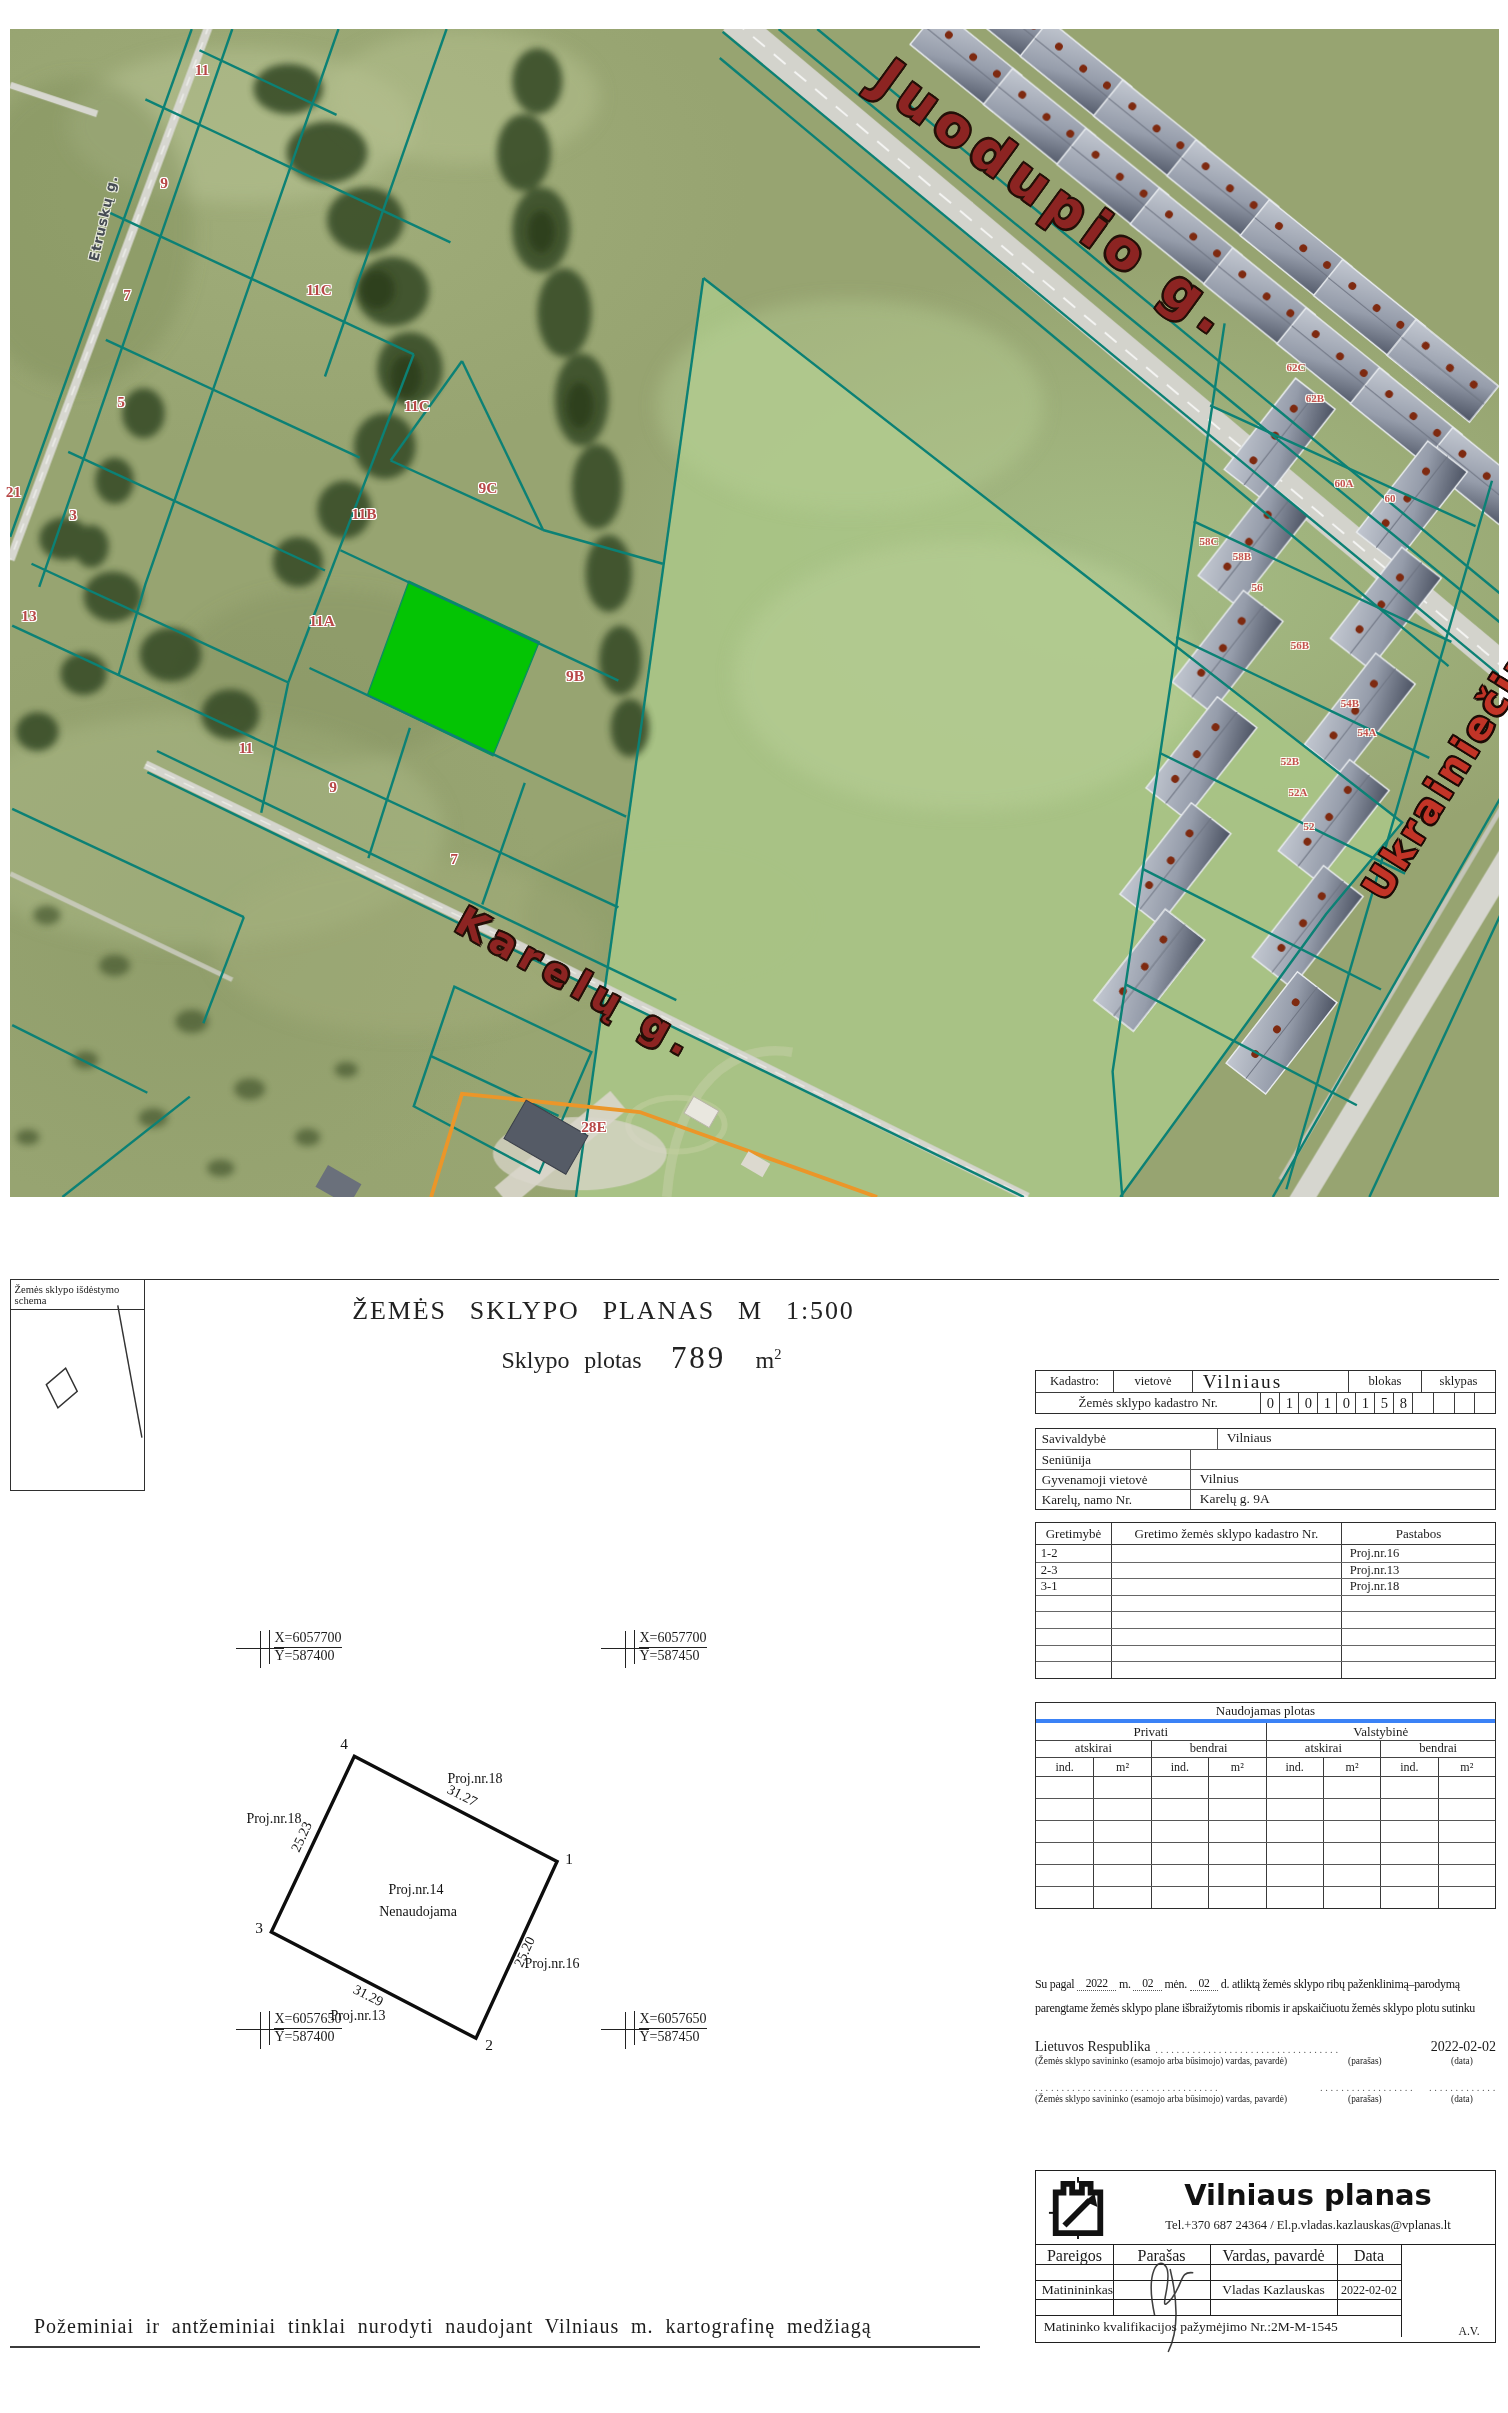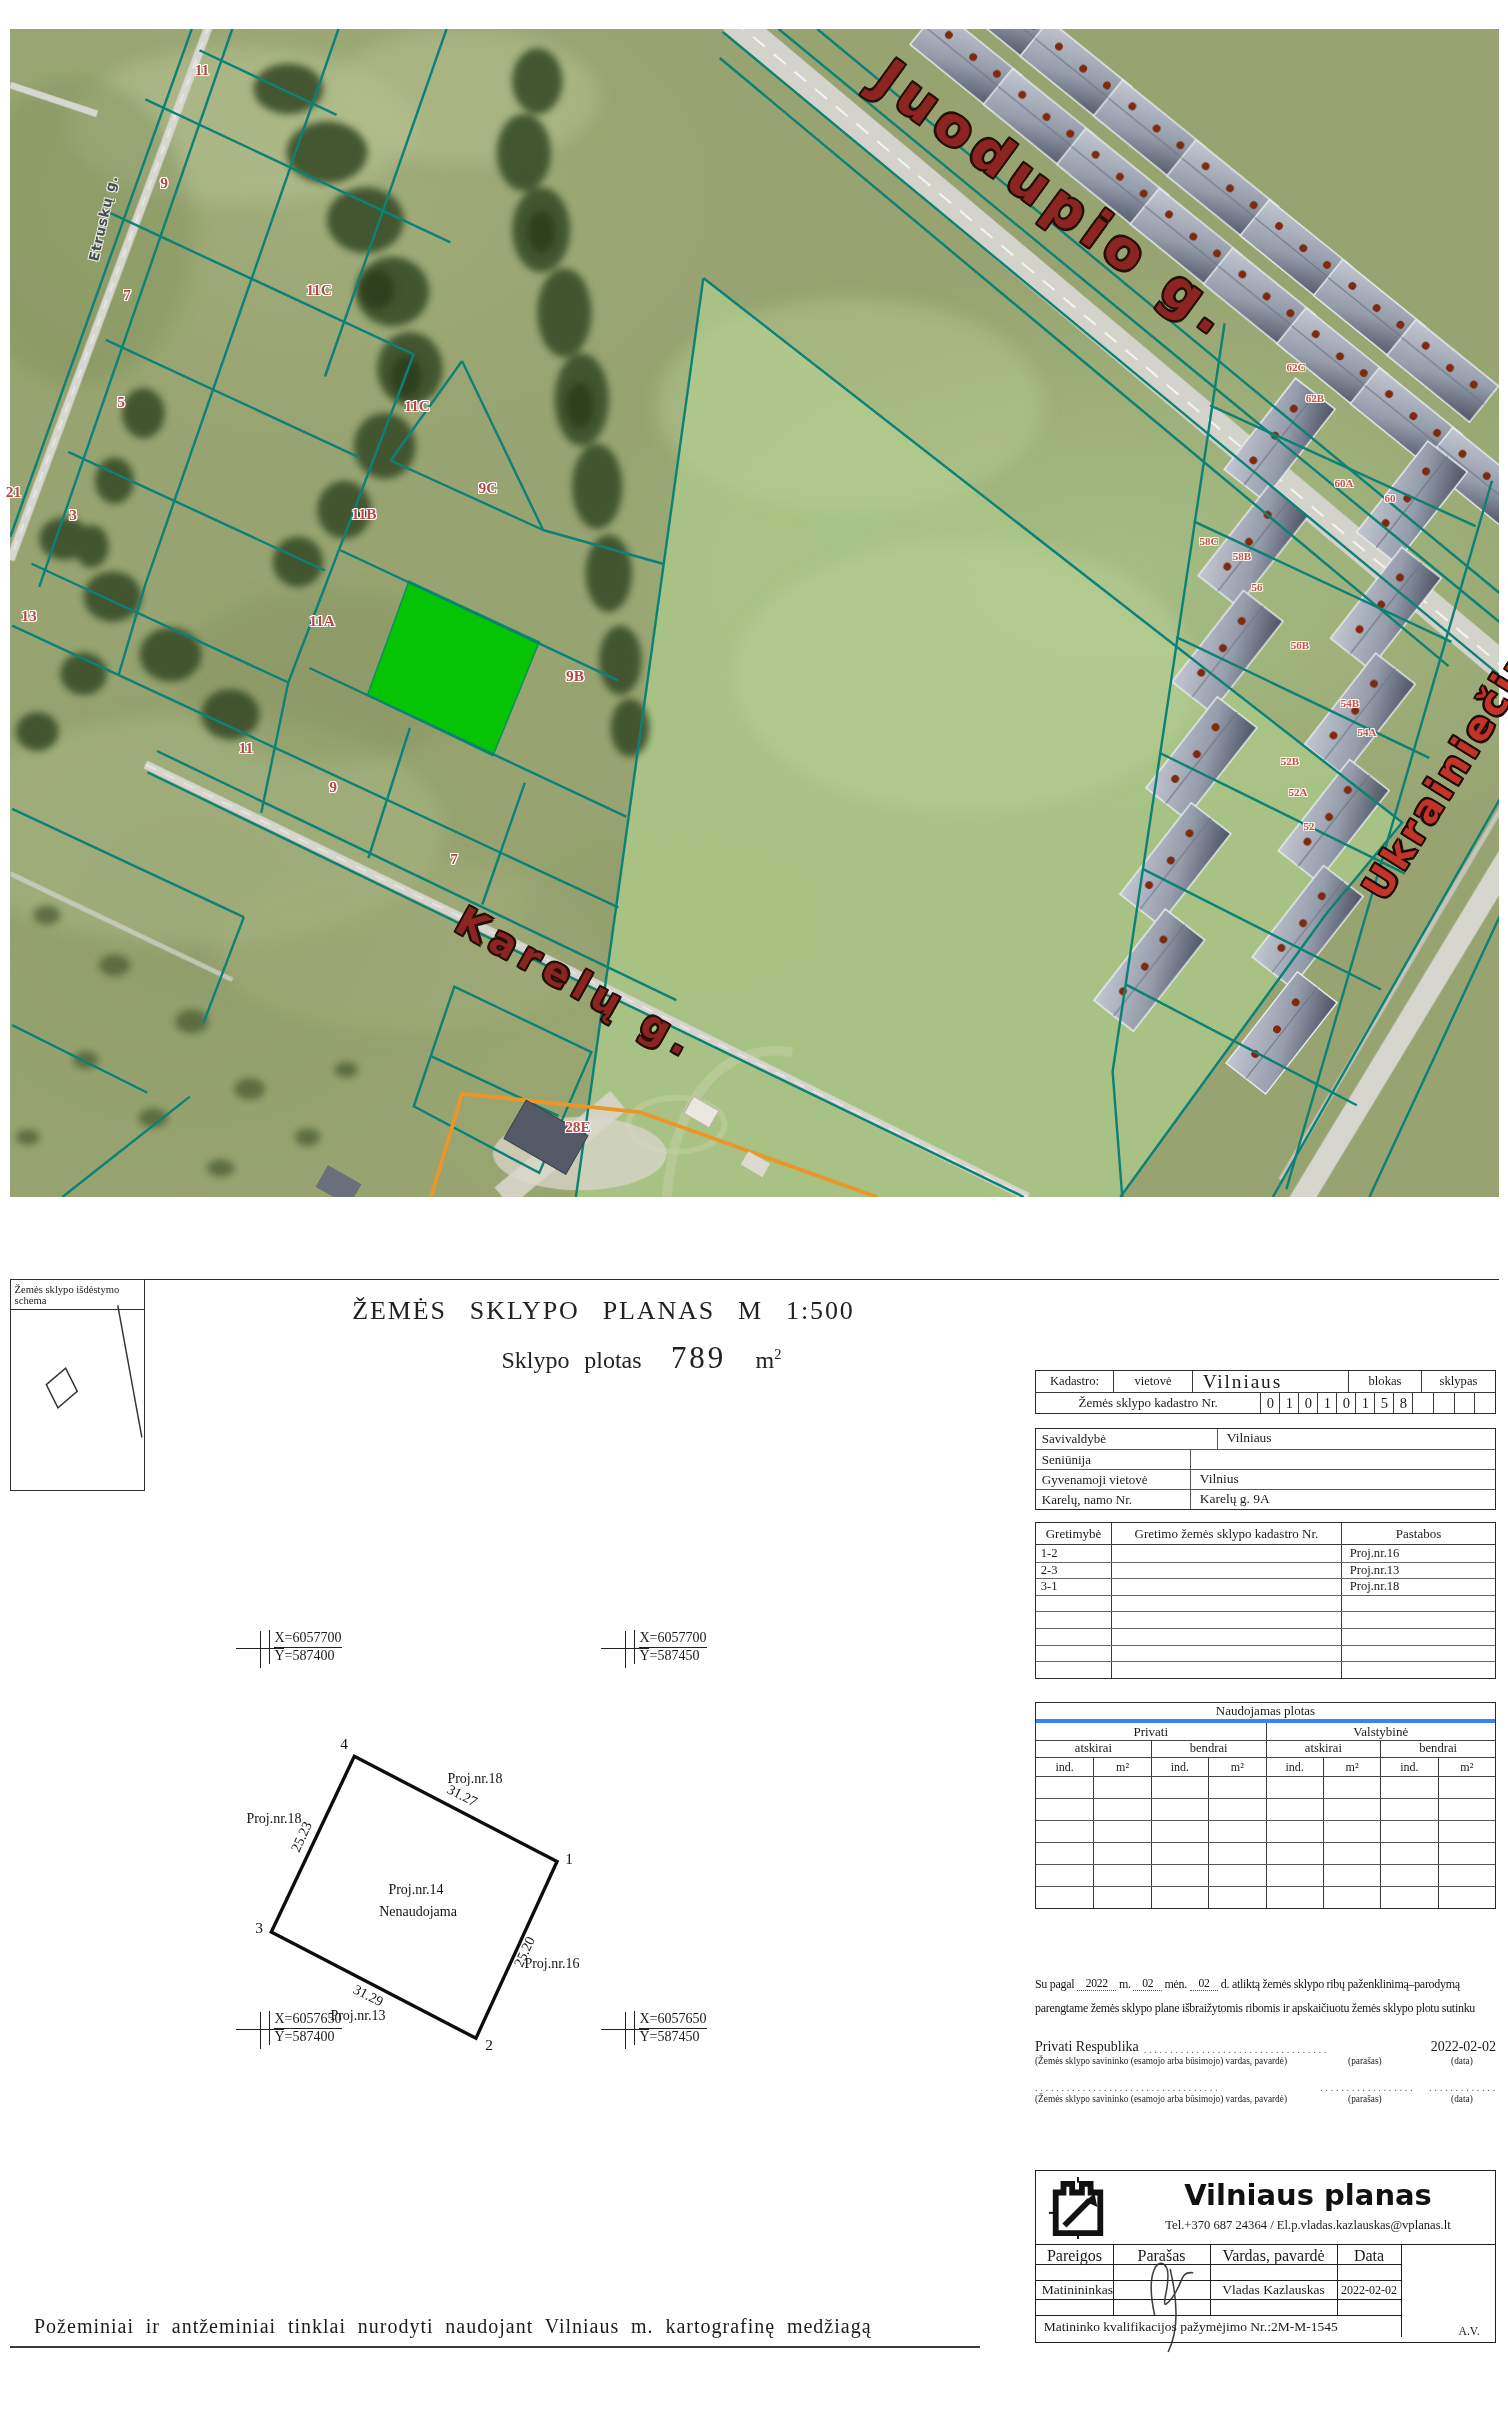--- a/index.html
+++ b/index.html
@@ -524,21 +524,21 @@
       <span class="fillval">02</span>
       <span>mėn.</span>
       <span class="fillval">02</span>
       <span>d. atliktą žemės sklypo ribų paženklinimą–parodymą</span>
     </div>
     <div class="l l2">parengtame žemės sklypo plane išbraižytomis ribomis ir apskaičiuotu žemės sklypo plotu sutinku</div>
   </div>
 
   <div id="owner">
     <div class="o-line">
-      <span>Privati Respublika</span>
+      <span>Lietuvos Respublika</span>
       <span class="o-dots">. . . . . . . . . . . . . . . . . . . . . . . . . . . . . . . . . . .</span>
       <span>2022-02-02</span>
     </div>
     <div class="o-caps">
       <span class="oc1">(Žemės sklypo savininko (esamojo arba būsimojo) vardas, pavardė)</span>
       <span class="oc2">(parašas)</span>
       <span class="oc3">(data)</span>
     </div>
     <div class="o-line o-row2">
       <span class="dotseg oc1">. . . . . . . . . . . . . . . . . . . . . . . . . . . . . . . . . . .</span>
@@ -610,21 +610,21 @@
       <span class="lbl plot-label" style="left: 13.5px; top: 492px; --r: 0deg;">21</span>
       <span class="lbl plot-label" style="left: 319px; top: 290px; --r: 0deg;">11C</span>
       <span class="lbl plot-label" style="left: 417px; top: 406px; --r: 0deg;">11C</span>
       <span class="lbl plot-label" style="left: 364px; top: 514px; --r: 0deg;">11B</span>
       <span class="lbl plot-label" style="left: 488px; top: 488px; --r: 0deg;">9C</span>
       <span class="lbl plot-label" style="left: 322px; top: 621px; --r: 0deg;">11A</span>
       <span class="lbl plot-label" style="left: 575px; top: 676px; --r: 0deg;">9B</span>
       <span class="lbl plot-label" style="left: 246px; top: 748px; --r: 0deg;">11</span>
       <span class="lbl plot-label" style="left: 333px; top: 787px; --r: 0deg;">9</span>
       <span class="lbl plot-label" style="left: 454px; top: 859px; --r: 0deg;">7</span>
-      <span class="lbl plot-label" style="left: 558px; top: 1127px; padding-left: 40px; --r: 0deg;">28E</span>
+      <span class="lbl plot-label" style="left: 574px; top: 1127px; padding-left: 40px; --r: 0deg;">28E</span>
       <span class="lbl house-label" style="left: 1296px; top: 367px; --r: 0deg;">62C</span>
       <span class="lbl house-label" style="left: 1315px; top: 398px; --r: 0deg;">62B</span>
       <span class="lbl house-label" style="left: 1344px; top: 483px; --r: 0deg;">60A</span>
       <span class="lbl house-label" style="left: 1390px; top: 498px; --r: 0deg;">60</span>
       <span class="lbl house-label" style="left: 1209px; top: 541px; --r: 0deg;">58C</span>
       <span class="lbl house-label" style="left: 1242px; top: 556px; --r: 0deg;">58B</span>
       <span class="lbl house-label" style="left: 1257px; top: 587px; --r: 0deg;">56</span>
       <span class="lbl house-label" style="left: 1300px; top: 645px; --r: 0deg;">56B</span>
       <span class="lbl house-label" style="left: 1350px; top: 703px; --r: 0deg;">54B</span>
       <span class="lbl house-label" style="left: 1367px; top: 732px; --r: 0deg;">54A</span>

